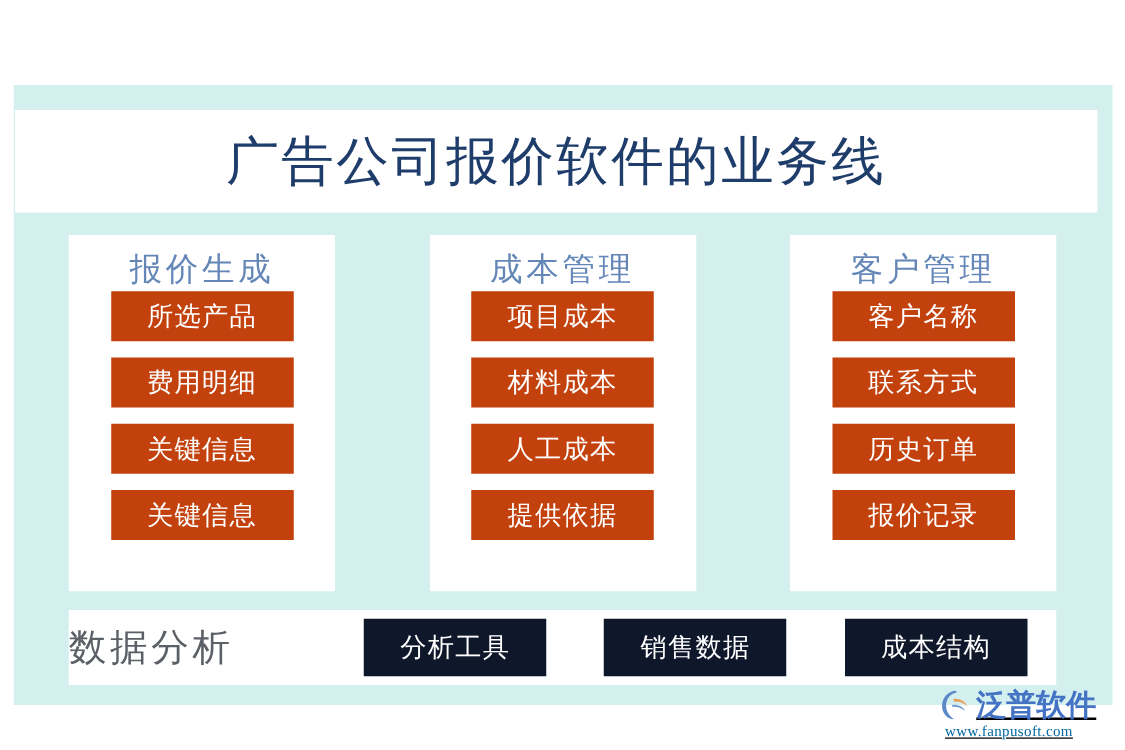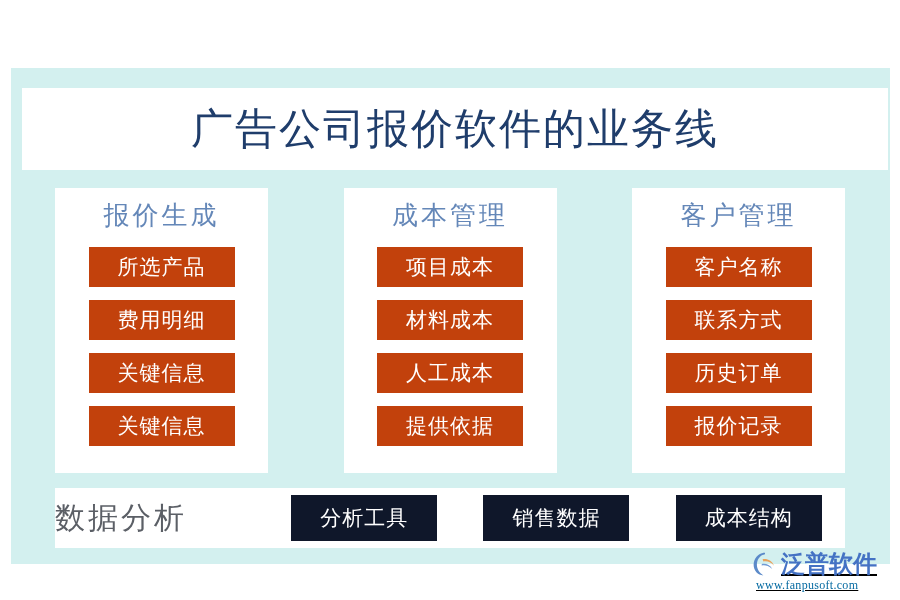--- a/index.html
+++ b/index.html
@@ -21,21 +21,21 @@
     left: 11px;
     top: 68px;
     width: 879px;
     height: 496px;
     background: #d3f0ef;
   }
 
   
   .title-box {
     position: absolute;
-    left: 22px;
+    left: 12px;
     top: 88px;
     width: 866px;
     height: 82px;
     background: #ffffff;
     display: flex;
     align-items: center;
     justify-content: center;
   }
   .title-text {
     font-size: 42px;
@@ -62,21 +62,20 @@
     box-sizing: border-box;
     padding-top: 10px;
     display: flex;
     flex-direction: column;
     align-items: center;
   }
   .column-head {
     font-size: 26px;
     color: #6487b8;
     letter-spacing: 3px;
-    margin-bottom: 14px;
     white-space: nowrap;
   }
   .chip {
     width: 146px;
     height: 40px;
     background: #c2410c;
     color: #ffffff;
     font-size: 21px;
     letter-spacing: 1px;
     display: flex;

